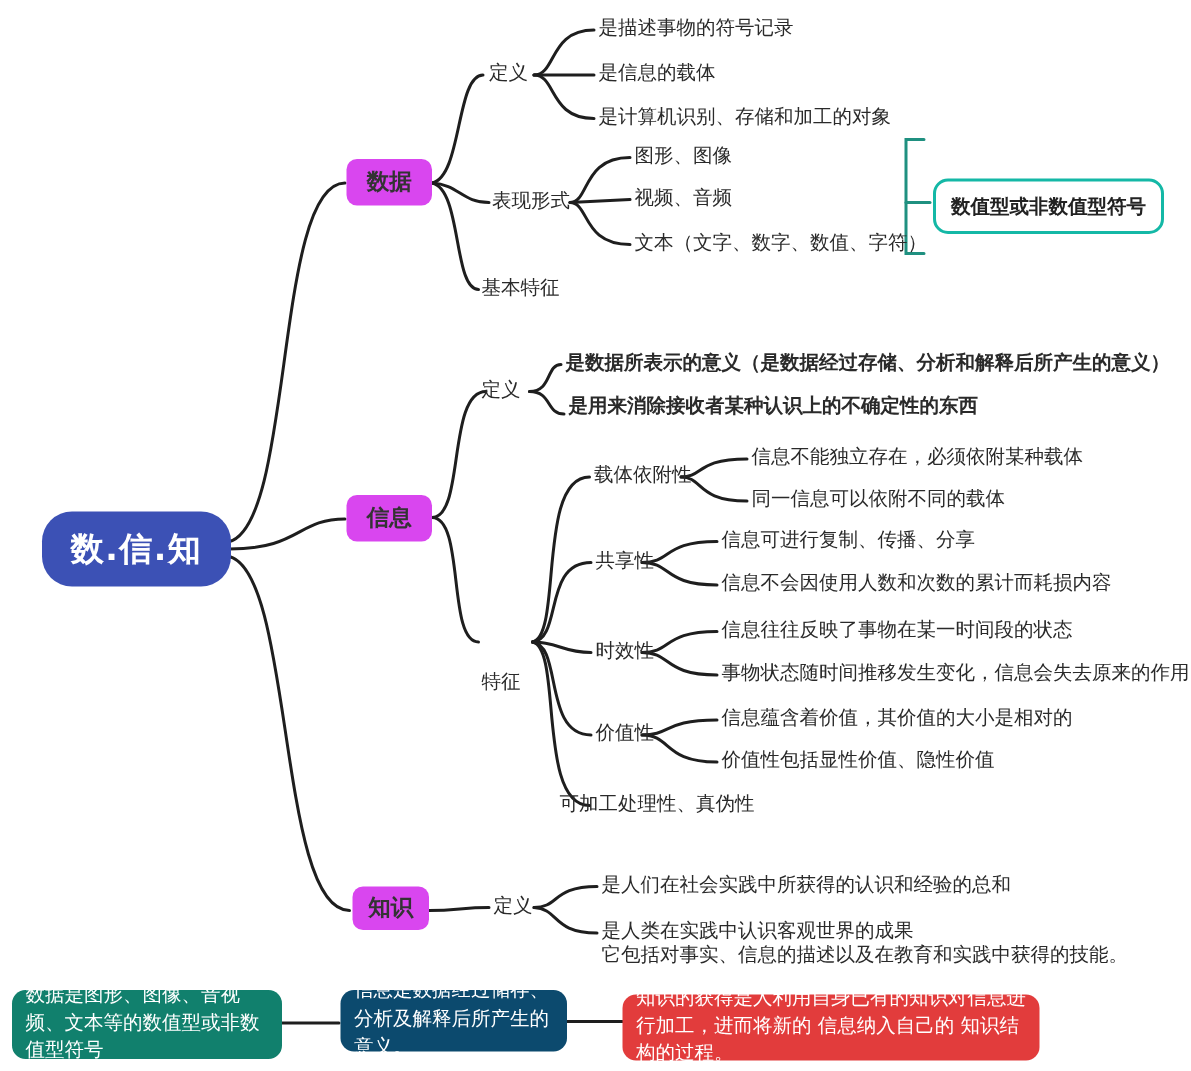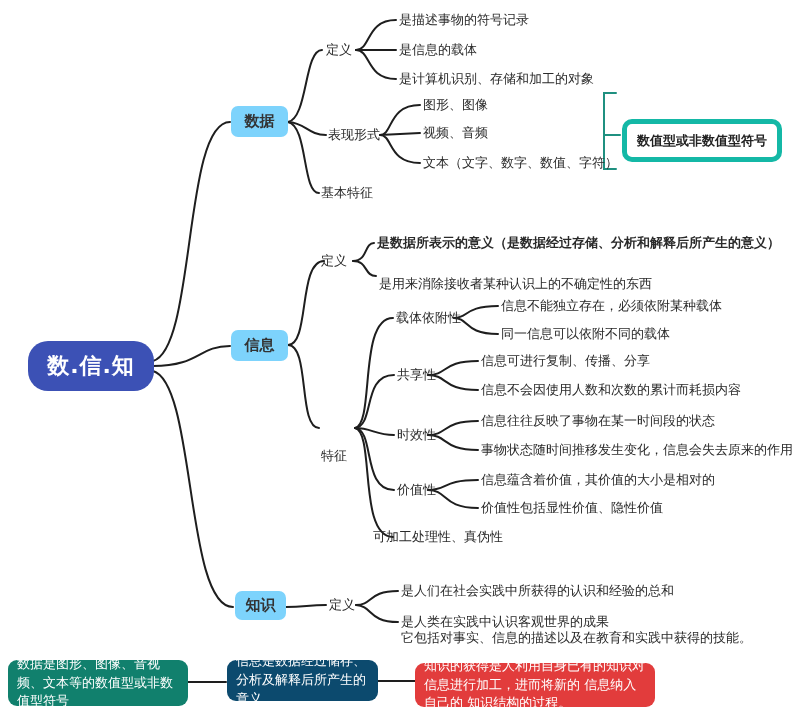--- a/index.html
+++ b/index.html
@@ -4,25 +4,25 @@
 <style>
   html,body{margin:0;padding:0;background:#fff;}
   #canvas{position:relative;width:794px;height:714px;background:#fff;overflow:hidden;
           font-family:"DejaVu Sans","Liberation Sans",sans-serif;color:#2a2a2a;}
   svg.wires{position:absolute;left:0;top:0;pointer-events:none;}
   svg.wires path{fill:none;stroke:#1e1e1e;stroke-width:2;stroke-linecap:round;}
   svg.wires path.teal{stroke:#1f9080;}
   .lbl{position:absolute;transform:translateY(-50%);white-space:nowrap;font-size:13px;line-height:1.25;}
   .bold{font-weight:bold;}
   .multiline{white-space:pre-line;}
-  .node{position:absolute;background:#7dd3fc;border-radius:7px;display:flex;align-items:center;
+  .node{position:absolute;background:#d946ef;border-radius:7px;display:flex;align-items:center;
         justify-content:center;font-weight:bold;font-size:15px;color:#333;}
   .root{position:absolute;background:#3c51b5;color:#fff;border-radius:20px;display:flex;
         align-items:center;justify-content:center;font-weight:bold;font-size:22px;letter-spacing:1px;}
-  .teal-note{position:absolute;background:#fff;border:5px solid #14b8a6;border-radius:10px;
+  .teal-note{position:absolute;background:#fff;border:2px solid #14b8a6;border-radius:10px;
         display:flex;align-items:center;justify-content:center;font-weight:bold;font-size:13px;color:#222;}
   .summary{position:absolute;border-radius:9px;color:#fff;font-size:13px;line-height:1.45;
         padding:6px 9px;box-sizing:border-box;display:flex;align-items:center;}
   .sum-data{background:#11806d;}
   .sum-info{background:#0c4a6e;}
   .sum-knowledge{background:#e23c3c;}
 </style>
 </head>
 <body>
 
@@ -92,21 +92,21 @@
   <div class="lbl" style="left:399px;top:79px;">是计算机识别、存储和加工的对象</div>
   <div class="lbl" style="left:328px;top:135px;">表现形式</div>
   <div class="lbl" style="left:423px;top:105px;">图形、图像</div>
   <div class="lbl" style="left:423px;top:133px;">视频、音频</div>
   <div class="lbl" style="left:423px;top:163px;">文本（文字、数字、数值、字符）</div>
   <div class="lbl" style="left:321px;top:193px;">基本特征</div>
   <div class="teal-note" style="left:622px;top:119px;width:150px;height:33px;">数值型或非数值型符号</div>
 
   <div class="lbl" style="left:321px;top:261px;">定义</div>
   <div class="lbl bold" style="left:377px;top:243px;">是数据所表示的意义（是数据经过存储、分析和解释后所产生的意义）</div>
-  <div class="lbl" style="left:379px;top:284px;">是用来消除接收者某种认识上的不确定性的东西</div>
+  <div class="lbl" style="left:379px;top:272px;font-weight:bold;">是用来消除接收者某种认识上的不确定性的东西</div>
   <div class="lbl" style="left:321px;top:428px;margin-top:28px;">特征</div>
 
   <div class="lbl" style="left:396px;top:318px;">载体依附性</div>
   <div class="lbl" style="left:501px;top:306px;">信息不能独立存在，必须依附某种载体</div>
   <div class="lbl" style="left:501px;top:334px;">同一信息可以依附不同的载体</div>
 
   <div class="lbl" style="left:397px;top:375px;">共享性</div>
   <div class="lbl" style="left:481px;top:361px;">信息可进行复制、传播、分享</div>
   <div class="lbl" style="left:481px;top:390px;">信息不会因使用人数和次数的累计而耗损内容</div>
 
@@ -120,15 +120,15 @@
 
   <div class="lbl" style="left:373px;top:537px;">可加工处理性、真伪性</div>
 
   <div class="lbl" style="left:329px;top:605px;">定义</div>
   <div class="lbl" style="left:401px;top:591px;">是人们在社会实践中所获得的认识和经验的总和</div>
   <div class="lbl multiline" style="left:401px;top:630px;">是人类在实践中认识客观世界的成果
 它包括对事实、信息的描述以及在教育和实践中获得的技能。</div>
 
   <div class="summary sum-data" style="left:8px;top:660px;width:180px;height:46px;">数据是图形、图像、音视频、文本等的数值型或非数值型符号</div>
   <div class="summary sum-info" style="left:227px;top:660px;width:151px;height:41px;">信息是数据经过储存、分析及解释后所产生的意义。</div>
-  <div class="summary sum-knowledge" style="left:415px;top:663px;width:240px;height:44px;">知识的获得是人利用自身已有的知识对信息进行加工，进而将新的 信息纳入自己的 知识结构的过程。</div>
+  <div class="summary sum-knowledge" style="left:415px;top:663px;width:278px;height:44px;">知识的获得是人利用自身已有的知识对信息进行加工，进而将新的 信息纳入自己的 知识结构的过程。</div>
 
 </div>
 
 </body></html>

